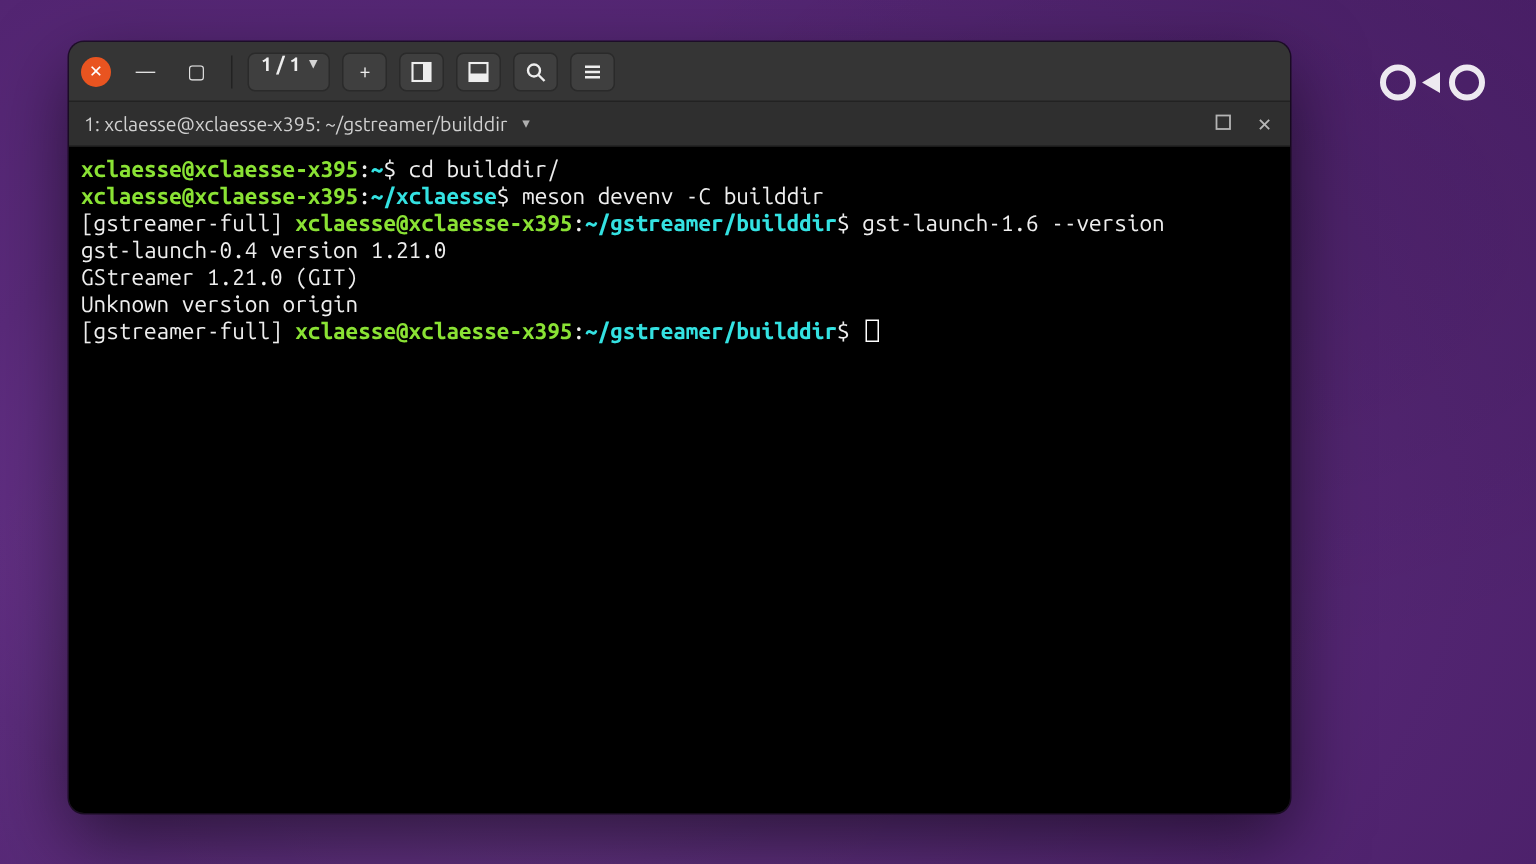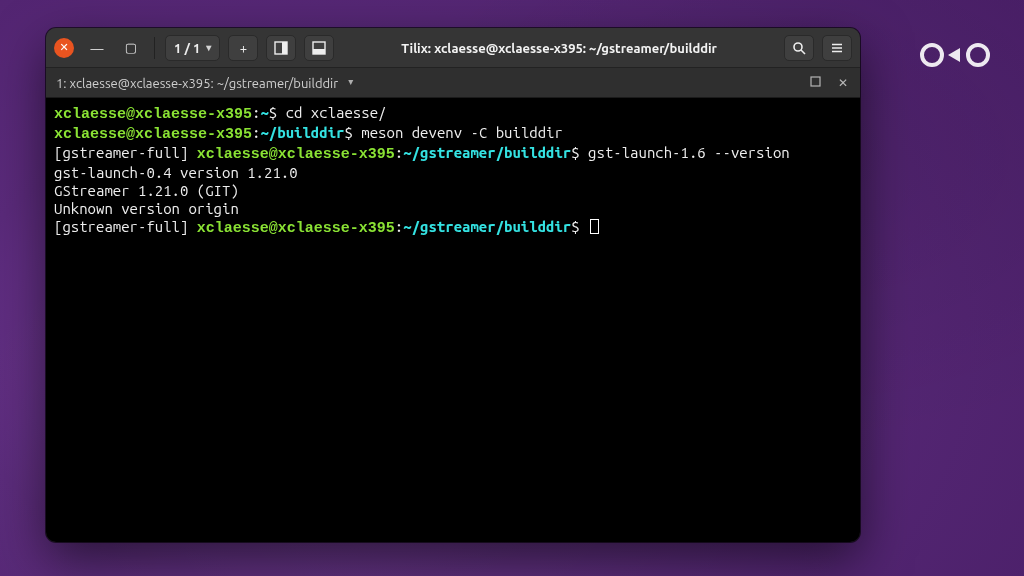--- a/index.html
+++ b/index.html
@@ -46,21 +46,21 @@
     align-items:center; justify-content:center; color:#e6e6e6;
   }
   .tb-close {
     width:20px; height:20px; border-radius:50%; background:#e95420;
     color:#fff; display:flex; align-items:center; justify-content:center;
     font-size:11px; margin-right:2px;
   }
   .tb-sep { width:1px; height:22px; background:#222; margin:0 2px; }
   .pill {
     height:26px; background:#3f3f3f; border:1px solid #2a2a2a;
-    border-radius:5px; display:flex; align-items:center; padding:0 8px;
+    border-radius:5px; display:flex; align-items:flex-start; padding:0 8px;
     color:#eee; font-weight:600; gap:6px;
   }
   .pill .chev { font-size:10px; opacity:0.85; }
   .title-text {
     flex:1; text-align:center; font-weight:700; color:#f3f3f3;
     white-space:nowrap; overflow:hidden; text-overflow:ellipsis;
     padding:0 6px;
   }
   .right-group { display:flex; gap:8px; }
   .square-btn {
@@ -77,21 +77,21 @@
   .tab-label { flex:1; display:flex; align-items:flex-start; gap:6px; }
   .tab-arrow { font-size:10px; opacity:0.8; margin-left:4px; }
   .tab-winctl { display:flex; gap:14px; align-items:center; }
   .tab-winctl span { width:14px; text-align:center; opacity:0.85; font-size:12px; }
 
   .term {
     flex:1; background:#000; color:#fff; padding:6px 8px 8px 8px;
     font-family: "Ubuntu Mono", "DejaVu Sans Mono", Menlo, Consolas, monospace;
     font-size:15px; line-height:1.2; white-space:pre;
   }
-  .g  { color:#8ae234; font-weight:600;font-family:Liberation Mono, monospace; }  
+  .g  { color:#8ae234; font-weight:600; }  
   .b  { color:#34e2e2; font-weight:600; }  
   .w  { color:#eeeeee; }
   .cursor {
     display:inline-block; width:9px; height:15px; border:1px solid #fff;
     vertical-align:-2px; margin-left:2px;
   }
 </style>
 </head>
 <body>
 
@@ -129,21 +129,20 @@
           <rect x="1" y="1" width="12" height="12" fill="none" stroke="#eee" stroke-width="1.4"></rect>
           <rect x="8" y="1" width="5" height="12" fill="#eee"></rect>
         </svg>
     </div>
     <div class="square-btn">
       <svg width="14" height="14" viewBox="0 0 14 14">
           <rect x="1" y="1" width="12" height="12" fill="none" stroke="#eee" stroke-width="1.4"></rect>
           <rect x="1" y="8" width="12" height="5" fill="#eee"></rect>
         </svg>
     </div>
-    <div class="title-text">Tilix: xclaesse@xclaesse-x395: ~/gstreamer/builddir</div>
     <div class="right-group">
       <div class="square-btn">
         <svg width="14" height="14" viewBox="0 0 14 14">
             <circle cx="6" cy="6" r="4" fill="none" stroke="#eee" stroke-width="1.6"></circle>
             <line x1="9" y1="9" x2="13" y2="13" stroke="#eee" stroke-width="1.6"></line>
           </svg>
       </div>
       <div class="square-btn">
         <svg width="14" height="14" viewBox="0 0 14 14">
             <line x1="2" y1="3.5" x2="12" y2="3.5" stroke="#eee" stroke-width="1.6"></line>
@@ -162,21 +161,21 @@
     <div class="tab-winctl">
       <span>
         <svg width="11" height="11" viewBox="0 0 11 11">
             <rect x="1" y="1" width="9" height="9" fill="none" stroke="#ccc" stroke-width="1.2"></rect>
           </svg>
       </span>
       <span>✕</span>
     </div>
   </div>
 
-  <div class="term" id="term"><span class="w"></span><span class="g">xclaesse@xclaesse-x395</span><span class="w">:</span><span class="b">~</span><span class="w">$ </span><span class="w">cd xclaesse/</span>
-<span class="w"></span><span class="g">xclaesse@xclaesse-x395</span><span class="w">:</span><span class="b">~/builddir</span><span class="w">$ </span><span class="w">meson devenv -C builddir</span>
+  <div class="term" id="term"><span class="w"></span><span class="g">xclaesse@xclaesse-x395</span><span class="w">:</span><span class="b">~</span><span class="w">$ </span><span class="w">cd builddir/</span>
+<span class="w"></span><span class="g">xclaesse@xclaesse-x395</span><span class="w">:</span><span class="b">~/xclaesse</span><span class="w">$ </span><span class="w">meson devenv -C builddir</span>
 <span class="w">[gstreamer-full] </span><span class="g">xclaesse@xclaesse-x395</span><span class="w">:</span><span class="b">~/gstreamer/builddir</span><span class="w">$ </span><span class="w">gst-launch-1.6 --version</span>
 <span class="w">gst-launch-0.4 version 1.21.0</span>
 <span class="w">GStreamer 1.21.0 (GIT)</span>
 <span class="w">Unknown version origin</span>
 <span class="w">[gstreamer-full] </span><span class="g">xclaesse@xclaesse-x395</span><span class="w">:</span><span class="b">~/gstreamer/builddir</span><span class="w">$ </span><span class="w"></span><span class="cursor"></span>
 </div>
 </div>
 
 </body></html>

